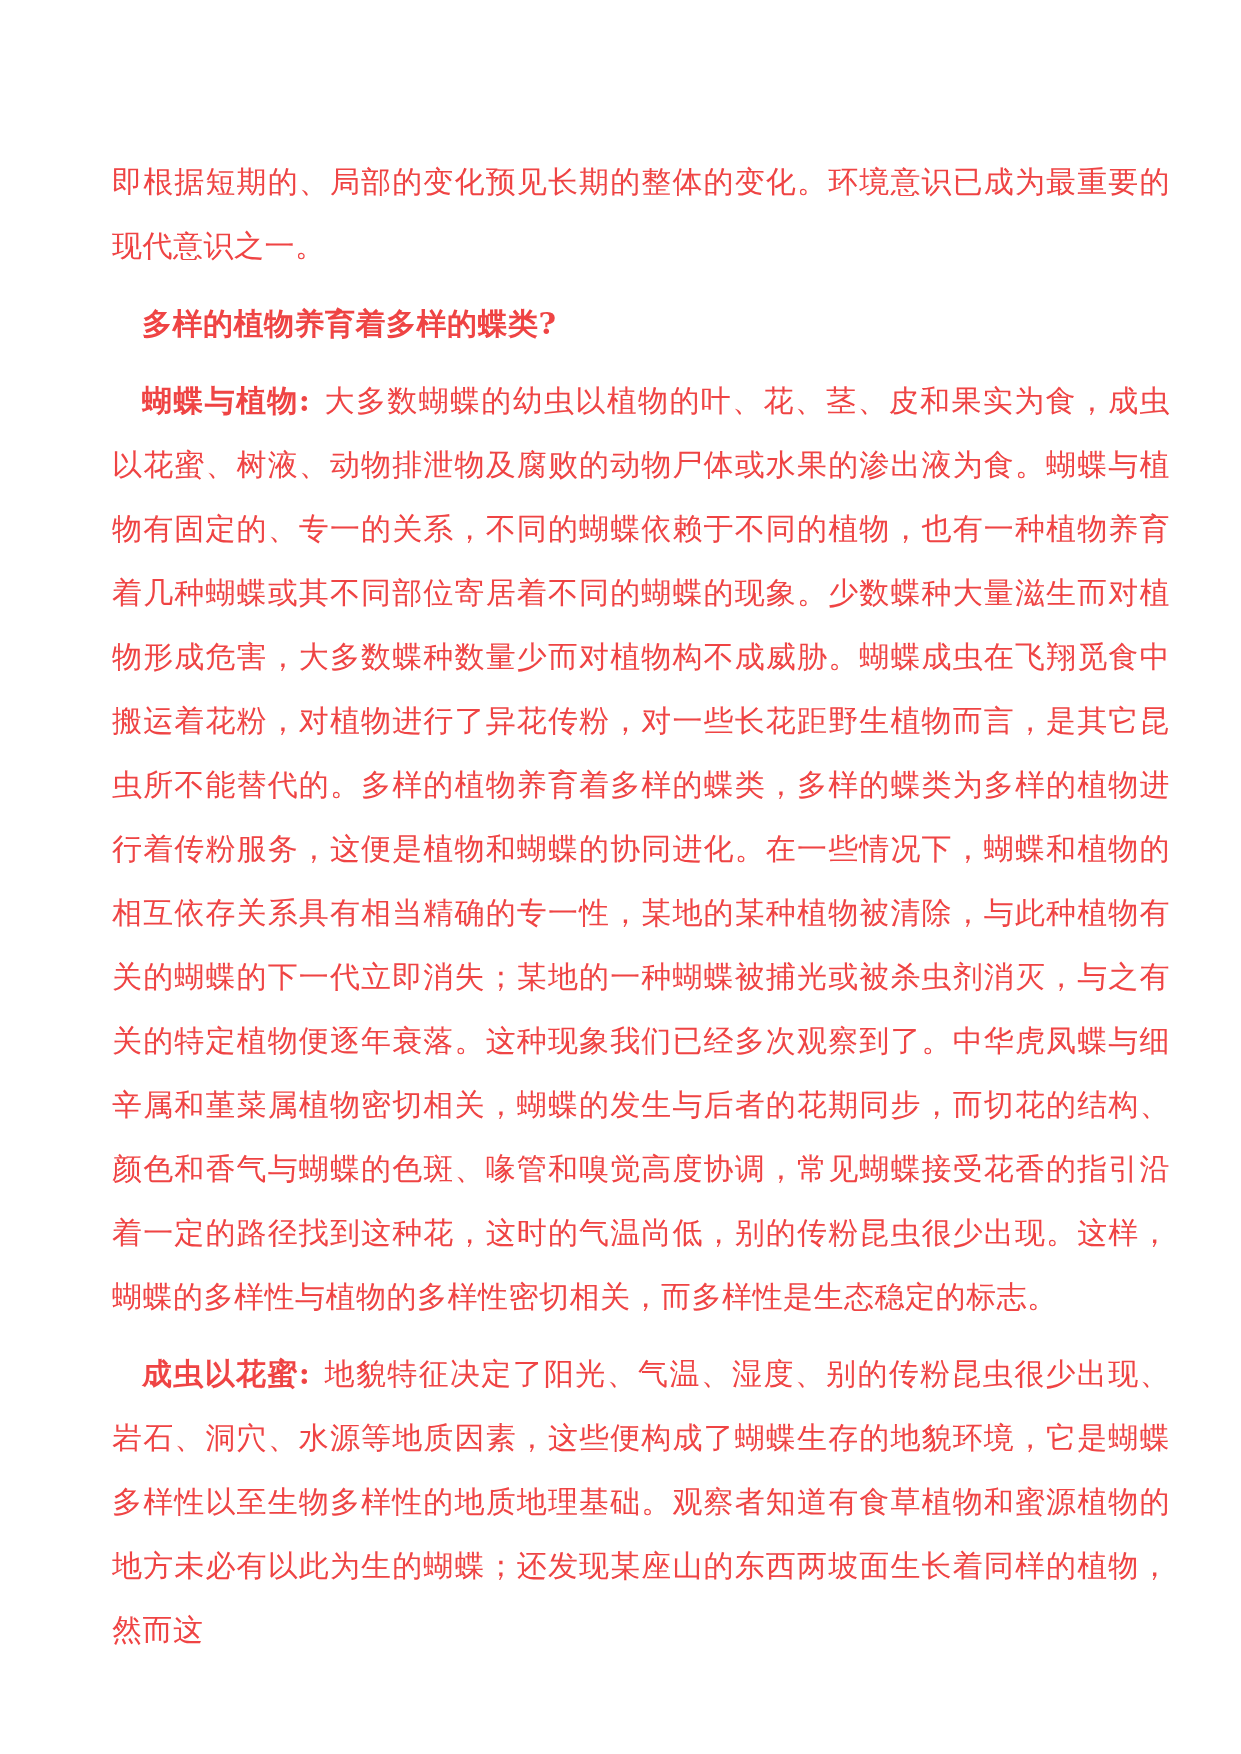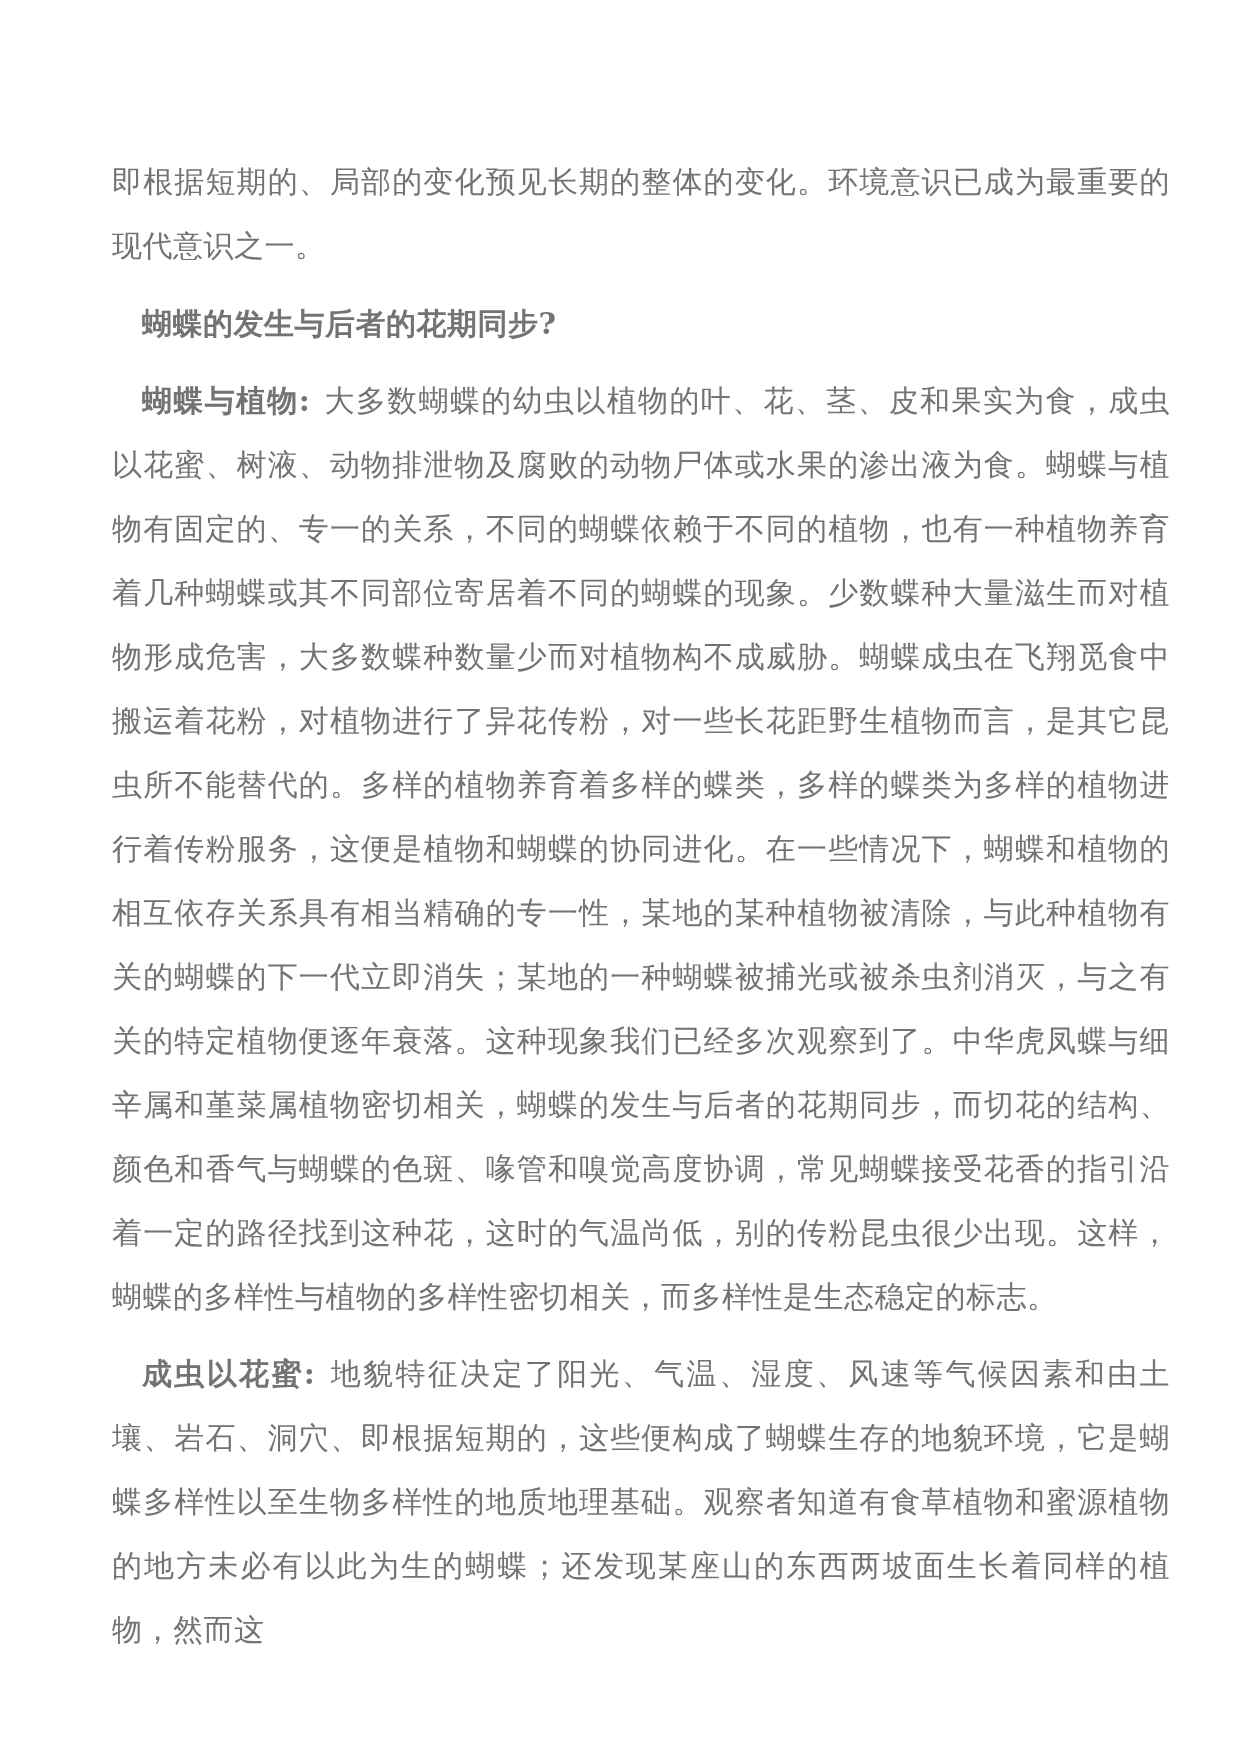--- a/index.html
+++ b/index.html
@@ -6,21 +6,21 @@
   html, body {
     background: #e8e8e8;
     font-family: "DejaVu Serif", serif;
   }
   .page {
     position: relative;
     width: 1241px;
     height: 1754px;
     margin: 0 auto;
     background: #ffffff;
-    color: #737373;
+    color: #ef4444;
     overflow: hidden;
   }
   .content {
     position: absolute;
     top: 150px;
     left: 112px;
     width: 1058px;
   }
   .para {
     font-size: 30px;
@@ -44,20 +44,20 @@
   }
 </style>
 </head>
 <body>
 
 <div class="page">
   <div class="content">
 
     <p class="para continuation"><span>即根据短期的、局部的变化预见长期的整体的变化。环境意识已成为最重要的现代意识之一。</span></p>
 
-    <p class="para heading"><span>蝴蝶的发生与后者的花期同步?</span></p>
+    <p class="para heading"><span>多样的植物养育着多样的蝶类?</span></p>
 
     <p class="para lead-para"><span class="lead">蝴蝶与植物:</span><span>大多数蝴蝶的幼虫以植物的叶、花、茎、皮和果实为食，成虫以花蜜、树液、动物排泄物及腐败的动物尸体或水果的渗出液为食。蝴蝶与植物有固定的、专一的关系，不同的蝴蝶依赖于不同的植物，也有一种植物养育着几种蝴蝶或其不同部位寄居着不同的蝴蝶的现象。少数蝶种大量滋生而对植物形成危害，大多数蝶种数量少而对植物构不成威胁。蝴蝶成虫在飞翔觅食中搬运着花粉，对植物进行了异花传粉，对一些长花距野生植物而言，是其它昆虫所不能替代的。多样的植物养育着多样的蝶类，多样的蝶类为多样的植物进行着传粉服务，这便是植物和蝴蝶的协同进化。在一些情况下，蝴蝶和植物的相互依存关系具有相当精确的专一性，某地的某种植物被清除，与此种植物有关的蝴蝶的下一代立即消失；某地的一种蝴蝶被捕光或被杀虫剂消灭，与之有关的特定植物便逐年衰落。这种现象我们已经多次观察到了。中华虎凤蝶与细辛属和堇菜属植物密切相关，蝴蝶的发生与后者的花期同步，而切花的结构、颜色和香气与蝴蝶的色斑、喙管和嗅觉高度协调，常见蝴蝶接受花香的指引沿着一定的路径找到这种花，这时的气温尚低，别的传粉昆虫很少出现。这样，蝴蝶的多样性与植物的多样性密切相关，而多样性是生态稳定的标志。</span></p>
 
-    <p class="para lead-para"><span class="lead">成虫以花蜜:</span><span>地貌特征决定了阳光、气温、湿度、风速等气候因素和由土壤、岩石、洞穴、即根据短期的，这些便构成了蝴蝶生存的地貌环境，它是蝴蝶多样性以至生物多样性的地质地理基础。观察者知道有食草植物和蜜源植物的地方未必有以此为生的蝴蝶；还发现某座山的东西两坡面生长着同样的植物，然而这</span></p>
+    <p class="para lead-para"><span class="lead">成虫以花蜜:</span><span>地貌特征决定了阳光、气温、湿度、别的传粉昆虫很少出现、岩石、洞穴、水源等地质因素，这些便构成了蝴蝶生存的地貌环境，它是蝴蝶多样性以至生物多样性的地质地理基础。观察者知道有食草植物和蜜源植物的地方未必有以此为生的蝴蝶；还发现某座山的东西两坡面生长着同样的植物，然而这</span></p>
 
   </div>
 </div>
 
 </body></html>

